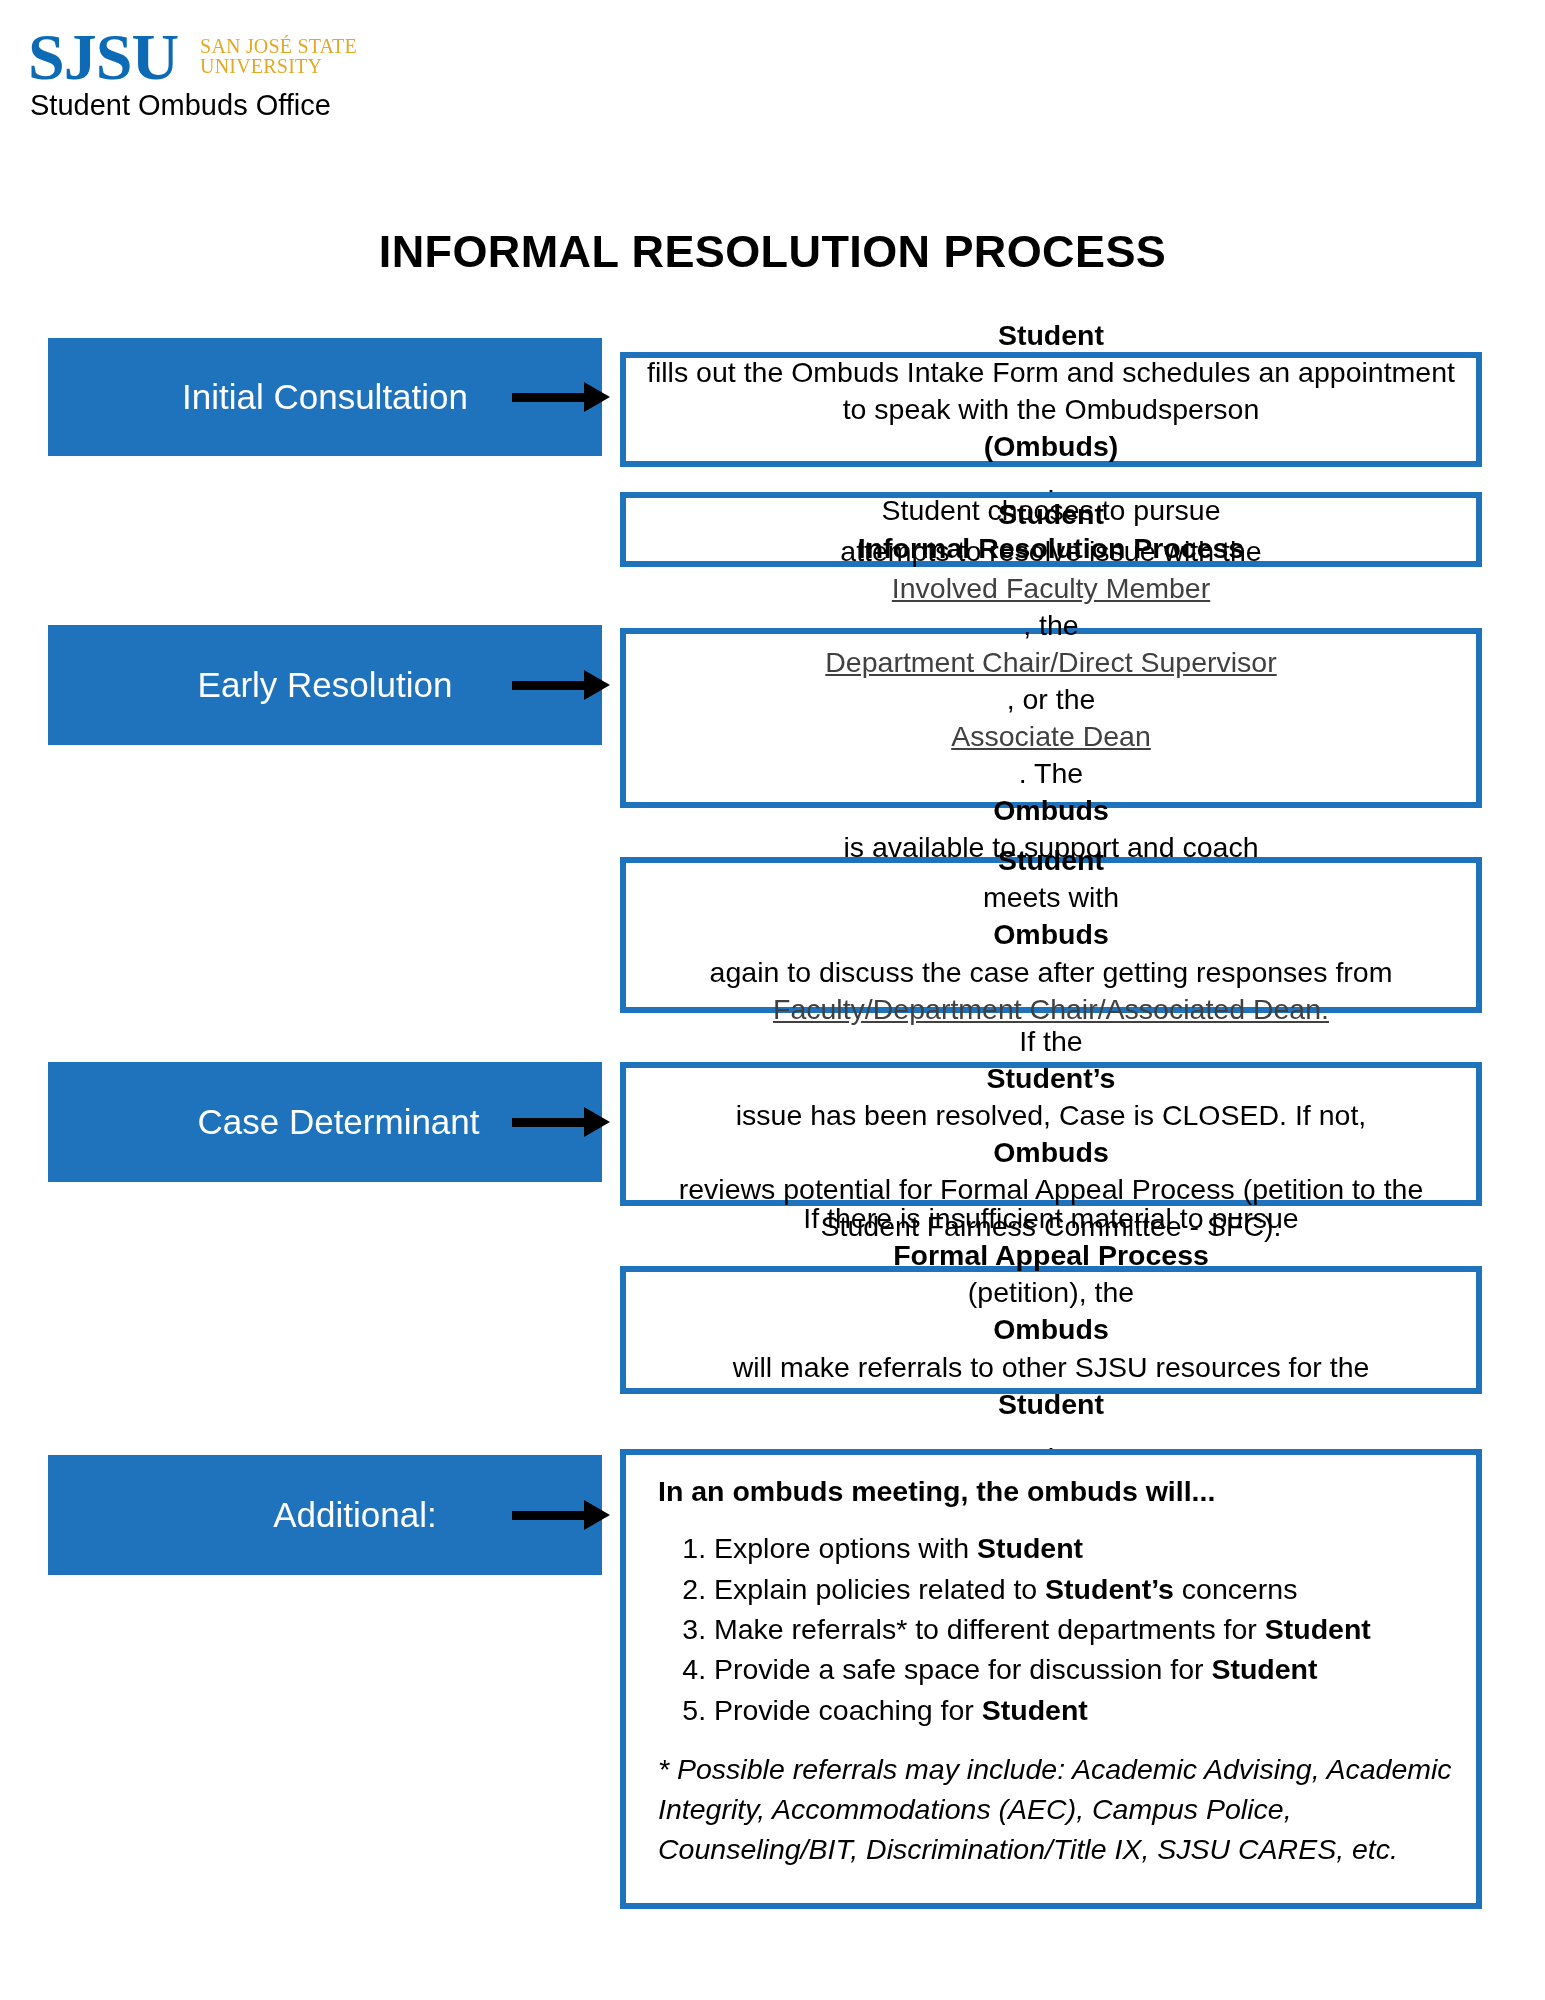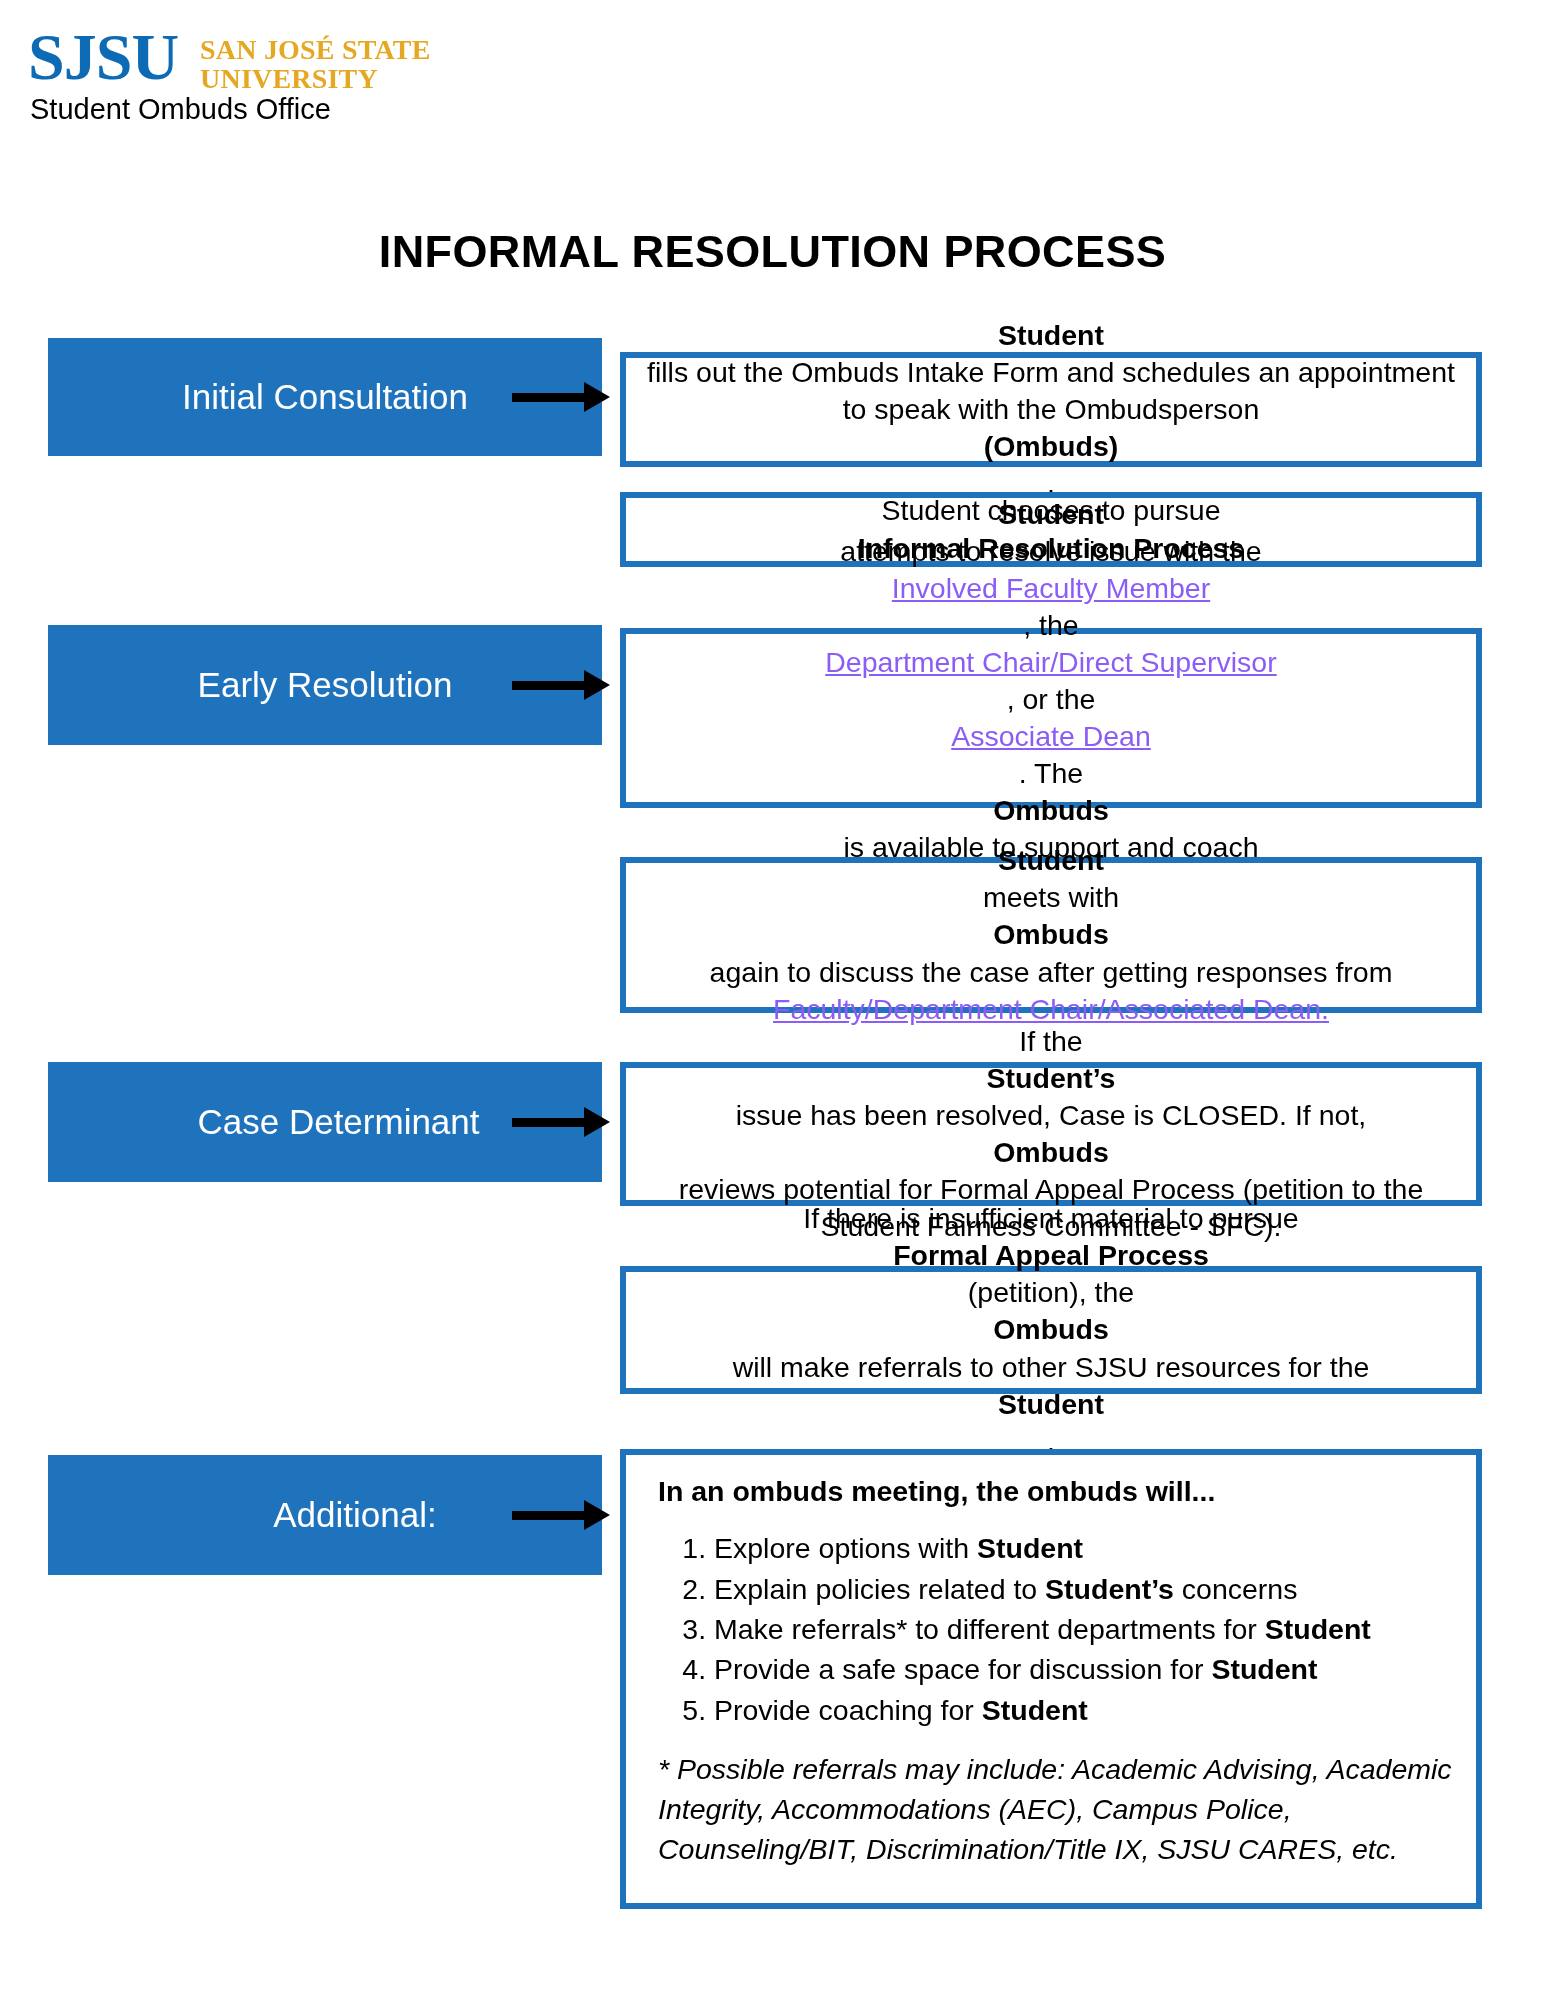--- a/index.html
+++ b/index.html
@@ -31,22 +31,22 @@
   #logo-sjsu {
     font-family: "Liberation Serif", serif;
     font-weight: 700;
     font-size: 66px;
     line-height: 0.95;
     color: #0D6AB4;
     letter-spacing: -1px;
   }
   #logo-wordmark {
     font-family: "Liberation Serif", serif;
-    font-weight: 700;
-    font-size: 28px;
+    font-weight: 400;
+    font-size: 20px;
     line-height: 1.02;
     color: #E5A823;
     letter-spacing: 0.2px;
     padding-top: 10px;
   }
   #logo-wordmark div { white-space: nowrap; }
   #office-name {
     font-family: "Liberation Sans", sans-serif;
     font-size: 29px;
     color: #000;
@@ -121,21 +121,21 @@
     line-height: 1.30;
     text-align: center;
   }
   .msg-box.left-align {
     text-align: left;
     justify-content: flex-start;
     padding: 18px 22px;
   }
   .msg-box b { font-weight: 700; }
   .msg-box .lnk {
-    color: #8b5cf6;
+    color: #404040;
     text-decoration: underline;
   }
 
   
   .add-head {
     font-weight: 700;
     font-size: 28.5px;
     margin-bottom: 18px;
   }
   ol.add-list {

